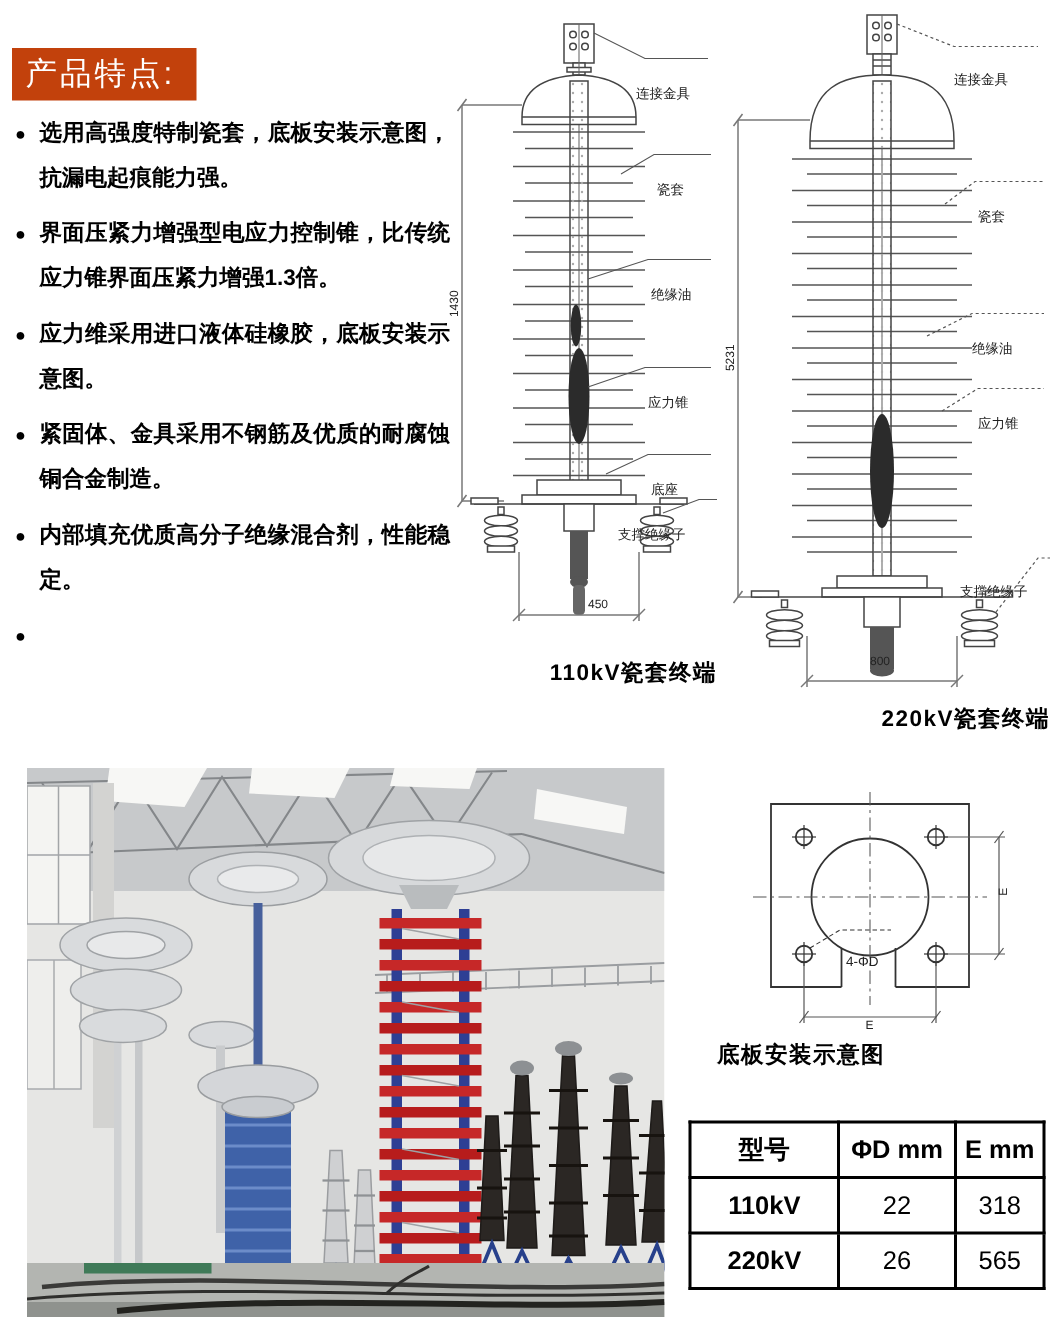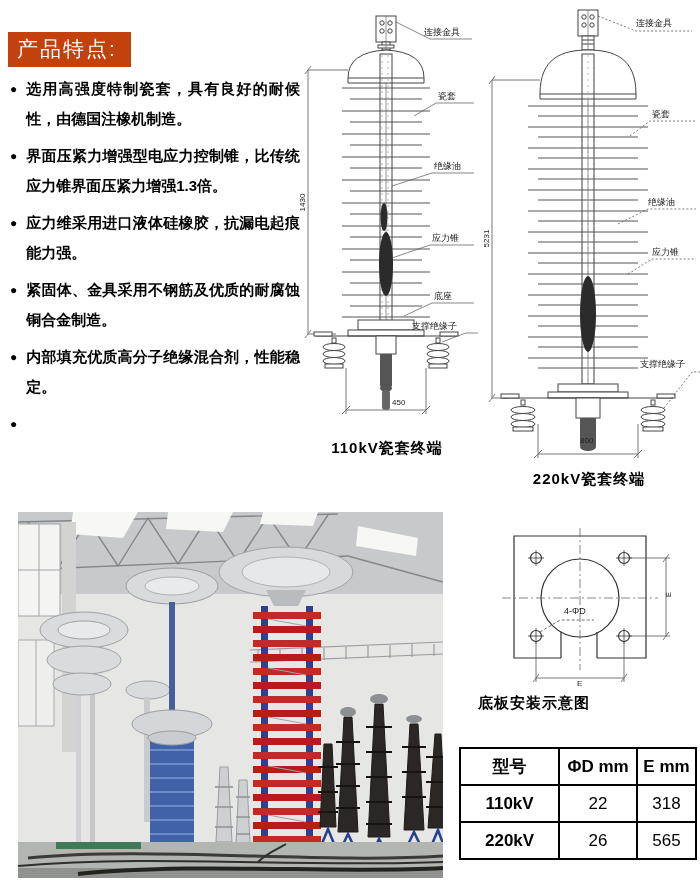--- a/index.html
+++ b/index.html
@@ -10,22 +10,22 @@
   .feat-title { position:absolute; left:8px; top:32px; background:#c2410c; color:#fff;
     font-size:21px; font-weight:normal; padding:3px 14px 4px 9px; letter-spacing:2px; }
   .feat-list { position:absolute; left:10px; top:74px; width:290px; list-style:none; }
   .feat-list li { display:flex; gap:9px; margin-bottom:7px; }
   .feat-list .dot { font-size:12px; line-height:30px; }
   .feat-list .txt { font-size:15px; font-weight:bold; line-height:30px; text-align:justify; color:#000; }
 
   
   .diag { position:absolute; }
   .diag svg { display:block; }
-  .dlabel { position:absolute; font-size:9px; color:#222; white-space:nowrap; }
-  .dcap { position:absolute; width:100%; text-align:center; font-size:15px; font-weight:bold; color:#000; letter-spacing:1px; }
+  .dlabel { position:absolute; font-size:9px; color:#222; white-space:nowrap;margin-top:30px; }
+  .dcap { position:absolute; width:100%; text-align:right; font-size:15px; font-weight:bold; color:#000; letter-spacing:1px; }
   .vtext { position:absolute; font-size:8px; color:#222; transform:rotate(-90deg); transform-origin:center; white-space:nowrap; }
   .dimtxt { position:absolute; font-size:8px; color:#222; white-space:nowrap; }
 
   
   .bp-cap { position:absolute; left:478px; top:694px; width:200px; text-align:left;
     font-size:15px; font-weight:bold; letter-spacing:1px; }
 
   
   .spec { position:absolute; left:459px; top:747px; width:238px; border-collapse:collapse; }
   .spec th, .spec td { border:2px solid #000; text-align:center; height:37px; font-size:17px; }
@@ -37,29 +37,29 @@
 </style>
 </head>
 <body>
 
 <div id="page">
 
   <div class="feat-title">产品特点:</div>
   <ul class="feat-list">
     <li>
         <span class="dot">●</span>
-        <span class="txt">选用高强度特制瓷套，具有良好的耐候性，由德国注橡机制造。</span>
+        <span class="txt">选用高强度特制瓷套，底板安装示意图，抗漏电起痕能力强。</span>
       </li>
     <li>
         <span class="dot">●</span>
         <span class="txt">界面压紧力增强型电应力控制锥，比传统应力锥界面压紧力增强1.3倍。</span>
       </li>
     <li>
         <span class="dot">●</span>
-        <span class="txt">应力维采用进口液体硅橡胶，抗漏电起痕能力强。</span>
+        <span class="txt">应力维采用进口液体硅橡胶，底板安装示意图。</span>
       </li>
     <li>
         <span class="dot">●</span>
         <span class="txt">紧固体、金具采用不钢筋及优质的耐腐蚀铜合金制造。</span>
       </li>
     <li>
         <span class="dot">●</span>
         <span class="txt">内部填充优质高分子绝缘混合剂，性能稳定。</span>
       </li>
     <li>

